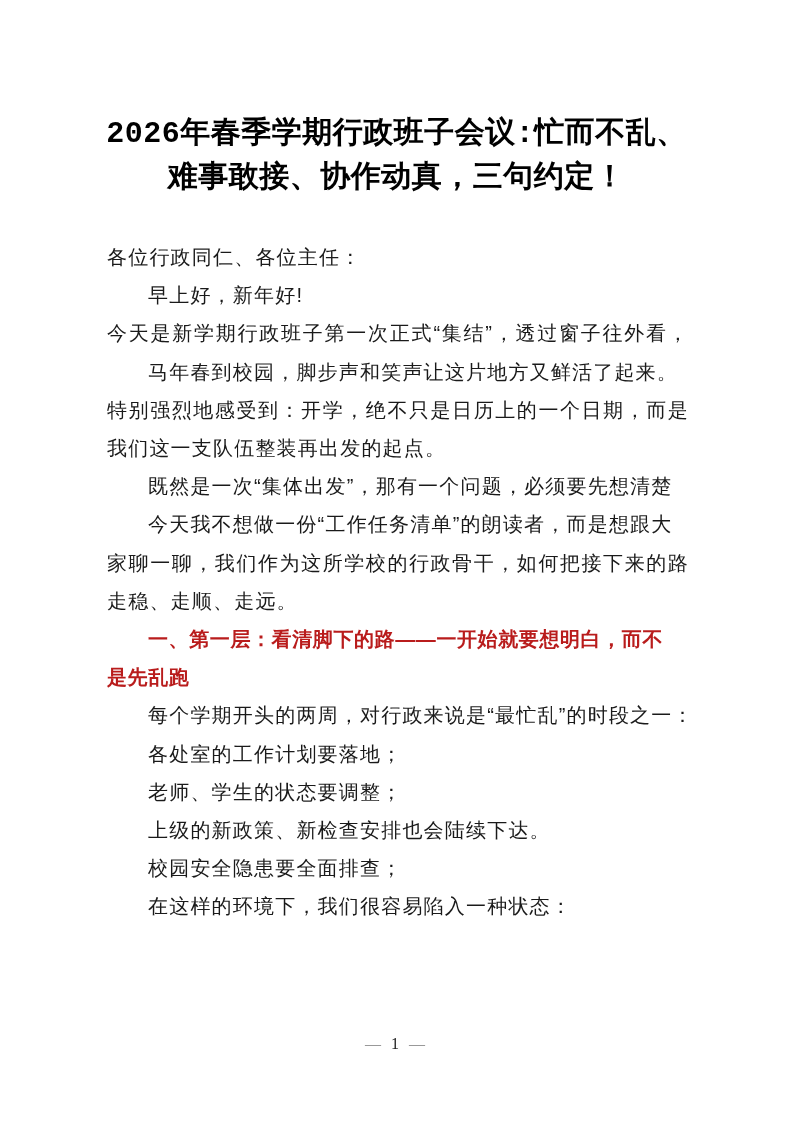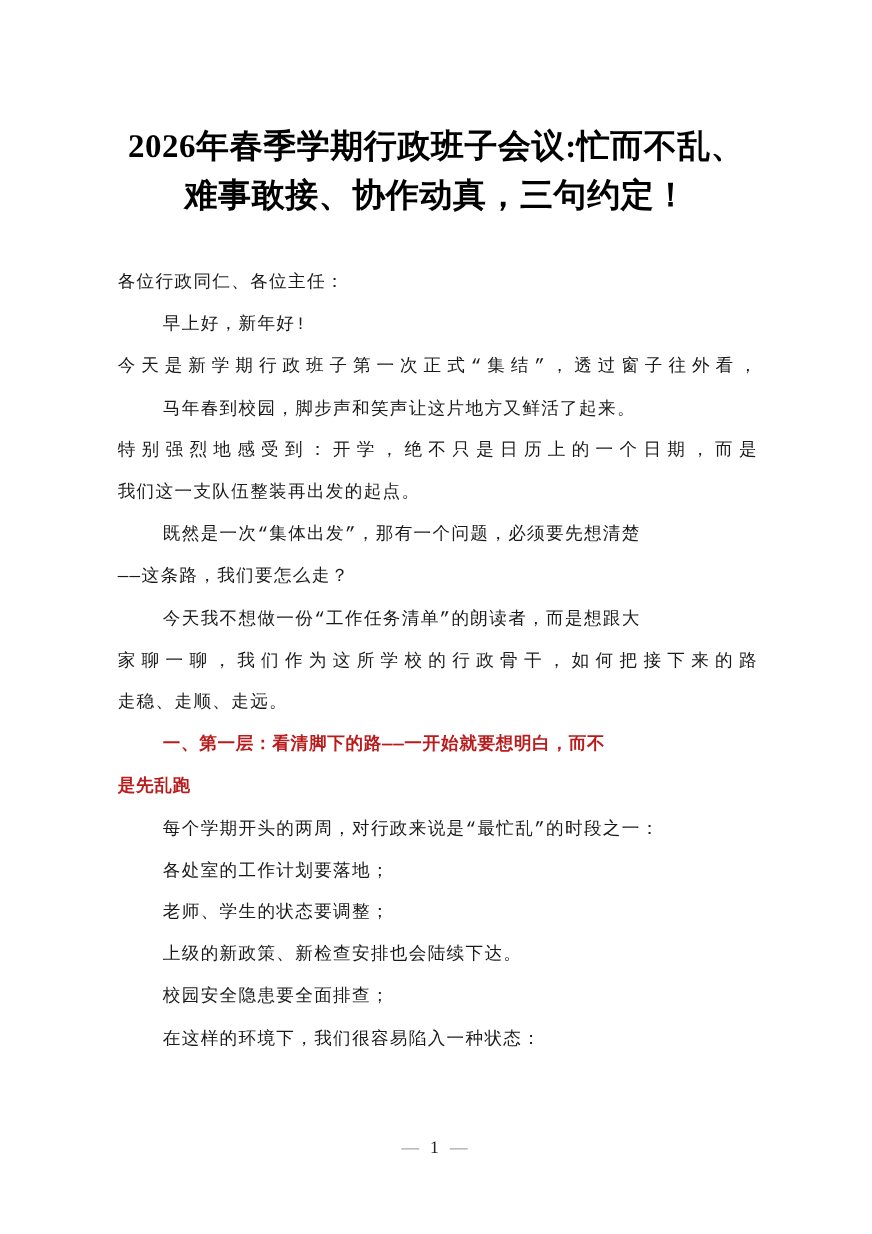--- a/index.html
+++ b/index.html
@@ -20,35 +20,35 @@
       width: 793px;
       height: 1122px;
       background: #ffffff;
     }
     .title {
       position: absolute;
       left: 90px;
       top: 112px;
       width: 613px;
       text-align: center;
-      font-family: Liberation Serif, serif;
+      font-family: Liberation Mono, monospace;
       font-weight: bold;
       font-size: 30px;
       line-height: 44px;
       letter-spacing: 0.5px;
       color: #000000;
     }
     .title .line { display: block; white-space: nowrap; }
     .body {
       position: absolute;
       left: 107px;
       top: 238px;
       width: 582px;
-      font-family: Liberation Mono, monospace;
-      font-size: 16px;
+      font-family: Liberation Sans, sans-serif;
+      font-size: 20px;
       line-height: 38.2px;
       color: #1a1a1a;
     }
     .para {
       margin: 0;
       text-align: justify;
       text-align-last: left;
       letter-spacing: 1.2px;
     }
     .ln { display: block; white-space: nowrap; }
@@ -94,21 +94,20 @@
 
     <p class="para">
       <span class="ln full">今天是新学期行政班子第一次正式“集结”，透过窗子往外看，</span>
       <span class="ln first">马年春到校园，脚步声和笑声让这片地方又鲜活了起来。</span>
       <span class="ln full">特别强烈地感受到：开学，绝不只是日历上的一个日期，而是</span>
       <span class="ln">我们这一支队伍整装再出发的起点。</span>
     </p>
 
     <p class="para">
       <span class="ln first">既然是一次“集体出发”，那有一个问题，必须要先想清楚</span>
-      <span class="ln">——这条路，我们要怎么走？</span>
     </p>
 
     <p class="para">
       <span class="ln first">今天我不想做一份“工作任务清单”的朗读者，而是想跟大</span>
       <span class="ln full">家聊一聊，我们作为这所学校的行政骨干，如何把接下来的路</span>
       <span class="ln">走稳、走顺、走远。</span>
     </p>
 
 
     <p class="para heading">

